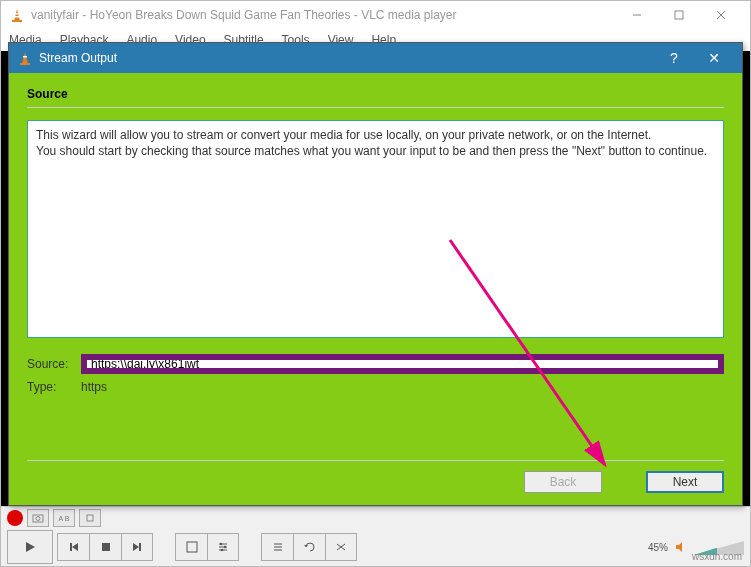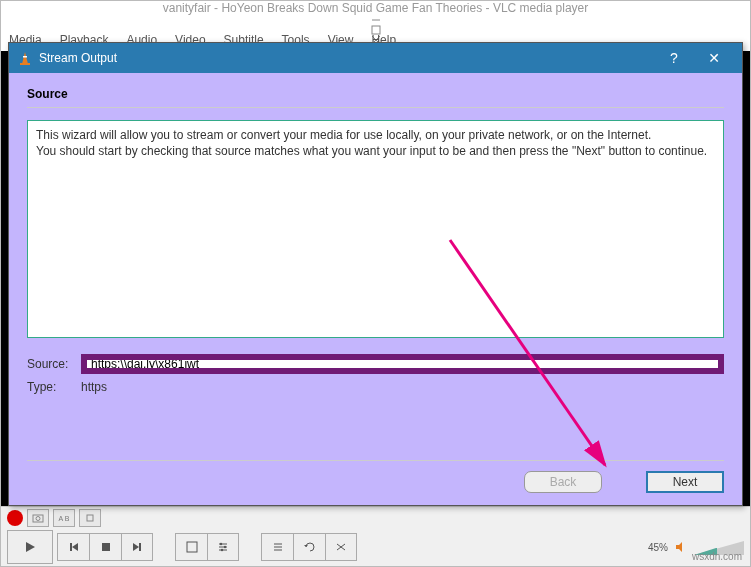--- a/index.html
+++ b/index.html
@@ -1,20 +1,20 @@
 <!DOCTYPE html>
 <html><head>
 <meta charset="utf-8">
 <style>
 * { box-sizing: border-box; margin: 0; padding: 0; font-family: "Segoe UI", Tahoma, sans-serif; }
 body { width: 751px; height: 567px; background: #f0f0f0; overflow: hidden; position: relative; font-size: 12px; }
 
 
 .vlc-window { position: absolute; top: 0; left: 0; width: 751px; height: 567px; background: #fff; border: 1px solid #bbb; }
-.vlc-titlebar { height: 28px; display: flex; align-items: center; padding: 0 8px; background: #fff; flex-direction: column; }
+.vlc-titlebar { height: 28px; display: flex; align-items: center; padding: 0 8px; background: #fff; }
 .vlc-cone { width: 16px; height: 16px; margin-right: 6px; }
 .vlc-title { flex: 1; color: #999; font-size: 12px; }
 .winbtn { width: 42px; height: 28px; display: flex; align-items: center; justify-content: center; }
 .winbtn svg { stroke: #888; }
 
 .vlc-menu { height: 22px; display: flex; align-items: center; padding: 0 0; gap: 2px; color: #555; }
 .vlc-menu span { padding: 2px 8px; text-decoration: underline; text-decoration-color: #bbb; }
 
 .vlc-video { background: #000; height: 475px; position: relative; }
 
@@ -28,37 +28,37 @@
 .pgroup { display: flex; }
 .pgroup .pbtn:not(:last-child){border-right:none;}
 .vol-right { margin-left: auto; display: flex; align-items: center; gap: 6px; font-size: 10px; color: #555; }
 .vol-tri { width: 50px; height: 16px; background: linear-gradient(to right, transparent 0%, transparent 100%); position: relative; }
 .vol-tri::before{content:"";position:absolute;inset:0;border-bottom:14px solid #ccc;border-left:50px solid transparent;}
 .vol-fill{position:absolute;bottom:0;left:0;width:45%;height:45%;border-bottom:7px solid #5a9;border-left:22px solid transparent;}
 
 .watermark { position: absolute; bottom: 4px; right: 8px; font-size: 10px; color: #888; }
 
 
-.dialog { position: absolute; top: 42px; left: 8px; width: 735px; height: 464px; background: #c4b5fd; border: 1px solid #555; box-shadow: 2px 2px 6px rgba(0,0,0,.3); }
+.dialog { position: absolute; top: 42px; left: 8px; width: 735px; height: 464px; background: #84cc16; border: 1px solid #555; box-shadow: 2px 2px 6px rgba(0,0,0,.3); }
 .dlg-title { height: 30px; background: #2a7ab0; color: #fff; display: flex; align-items: center; padding: 0 8px; }
 .dlg-title .txt { flex: 1; font-size: 12px; }
 .dlg-title .icn { width: 40px; text-align: center; font-size: 14px; }
 .dlg-body { padding: 14px 18px; }
 .dlg-source-hdr { font-weight: bold; margin-bottom: 2px; }
 .dlg-source-sub { color: #555; margin-bottom: 4px; }
 hr.sep { border: none; border-top: 1px solid #ccc; margin: 6px 0 12px; }
 .wiz-box { border: 1px solid #3a8; background: #fff; padding: 6px 8px; height: 218px; font-size: 12px; color: #333; line-height: 1.35; }
 .src-row { display: flex; align-items: center; margin-top: 16px; }
 .src-row label { width: 54px; color: #333; }
 .src-row input { flex: 1; height: 20px; border: 6px solid #701a75; padding: 0 4px; font-size: 12px; }
 .src-row .val { color: #333; }
 .dlg-foot { position: absolute; bottom: 12px; right: 18px; left: 18px; display: flex; justify-content: flex-end; gap: 8px; border-top:1px solid #ccc; padding-top:10px; }
 .dbtn { width: 78px; height: 22px; border: 1px solid #999; background: #eee; font-size: 12px; color: #333; display:flex;align-items:center;justify-content:center; }
 .dbtn.primary { border: 2px solid #2a7ab0; margin-left: 36px; }
-.dbtn.disabled { color: #aaa; border-radius: 7px; }
+.dbtn.disabled { color: #aaa; }
 
 
 .arrow { position: absolute; top: 220px; left: 430px; pointer-events: none; }
 </style>
 </head>
 <body>
 
 <div class="vlc-window">
   <div class="vlc-titlebar">
     <svg class="vlc-cone" viewBox="0 0 16 16">

